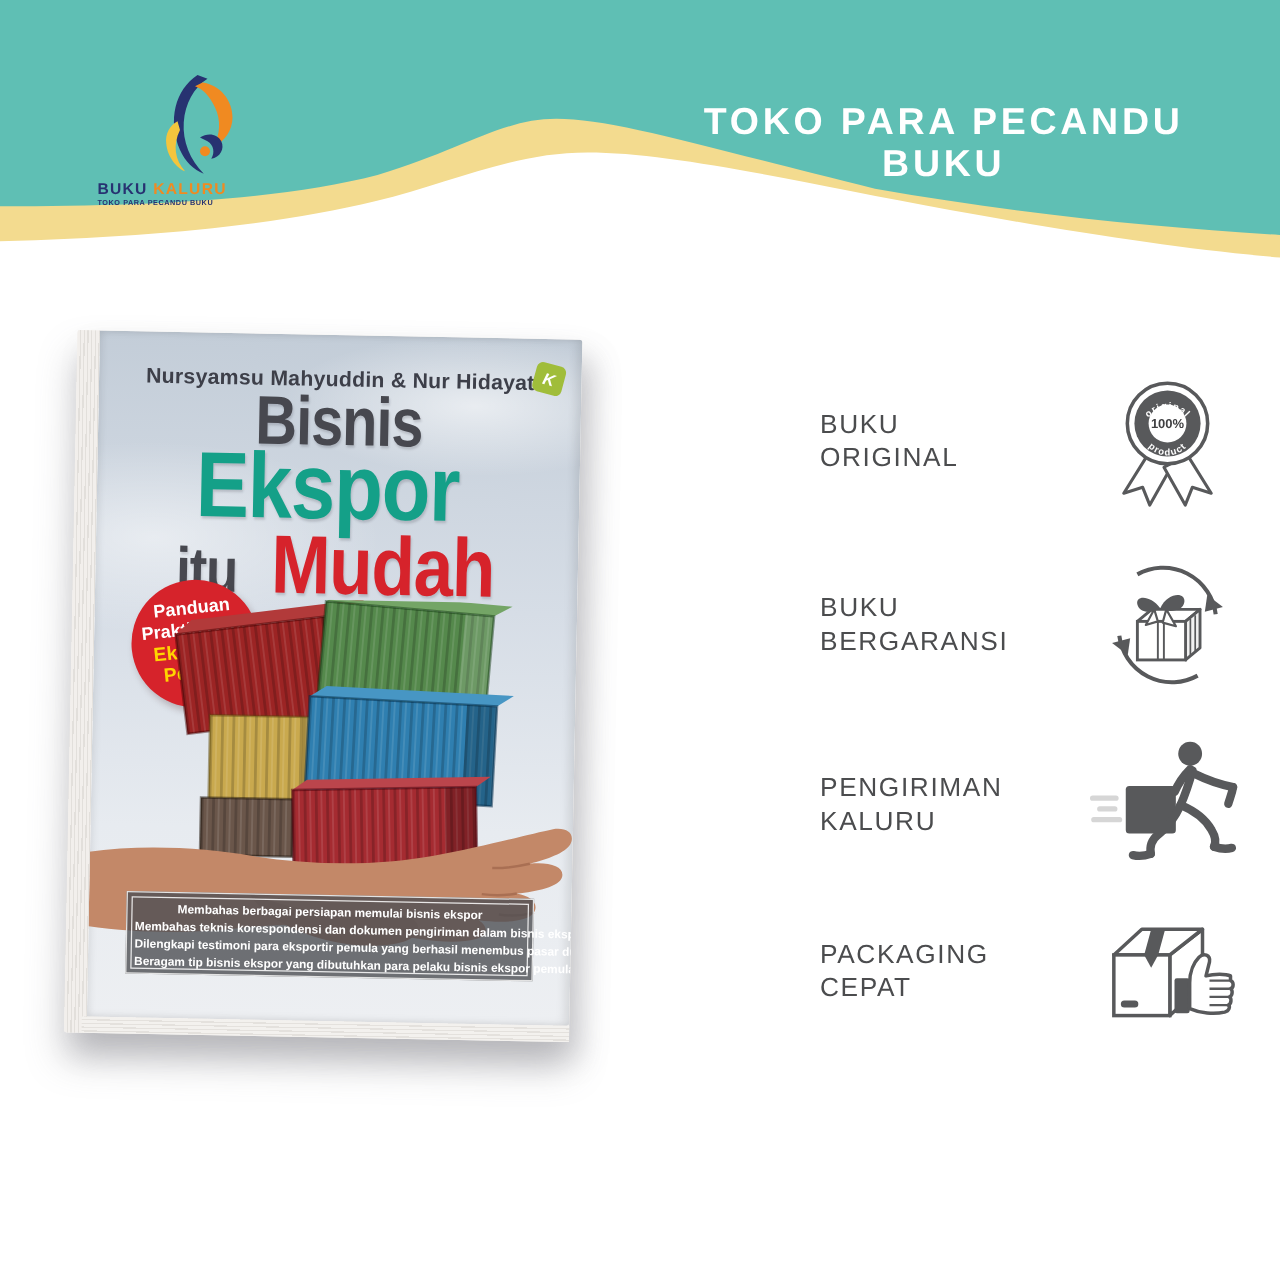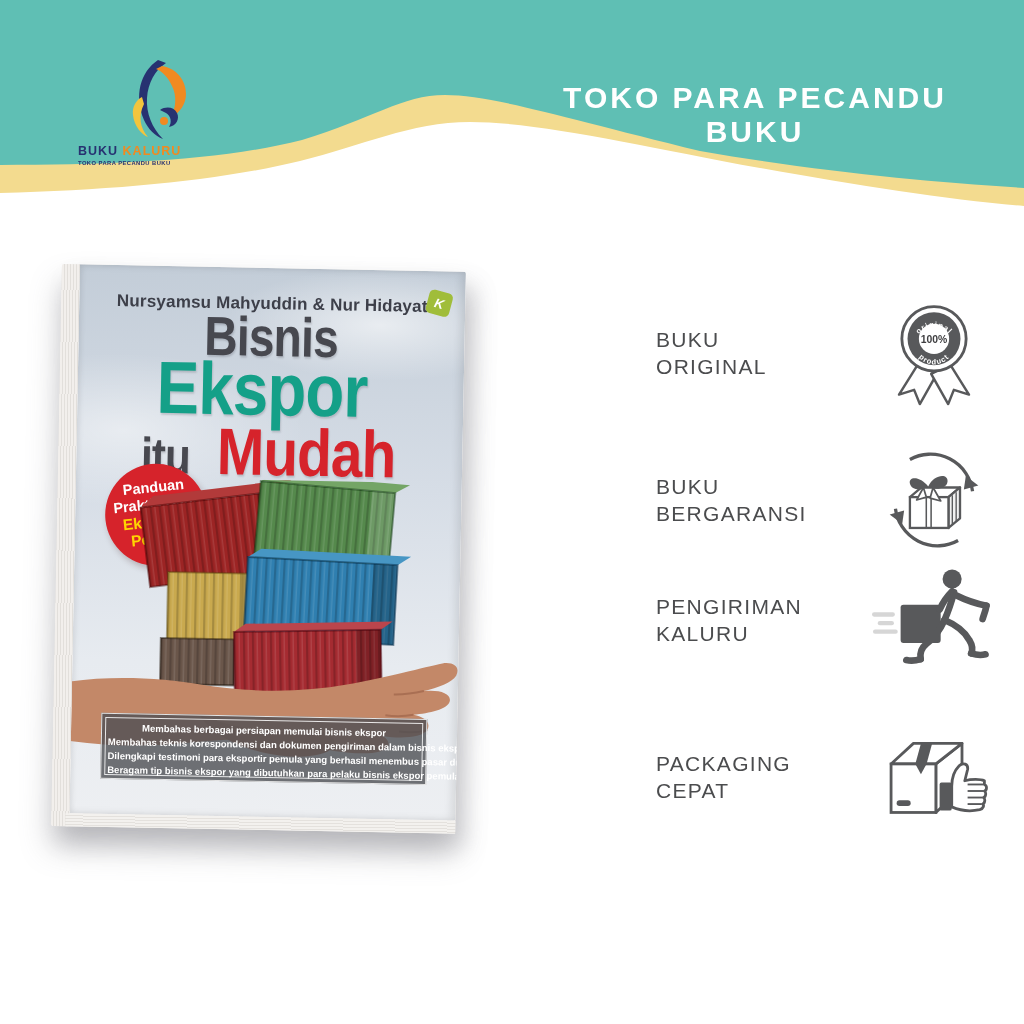--- a/index.html
+++ b/index.html
@@ -62,21 +62,21 @@
   .bullets .line{color:#fff;font-size:9.5px;font-weight:700;text-align:center;line-height:14px;
     padding:0 6px;white-space:nowrap;}
   .bullets .line:first-child{padding-top:7px;}
 
   
   .feat{position:absolute;left:656px;width:340px;display:flex;align-items:center;justify-content:space-between;}
   .feat .label{font-size:21px;font-weight:500;letter-spacing:1.3px;line-height:27px;color:#4b4c4e;}
   .feat .icon-box{width:124px;display:flex;align-items:center;justify-content:center;}
   .f1{top:292px;height:122px;}
   .f2{top:440px;height:120px;}
-  .f3{top:554px;height:132px;}
+  .f3{top:578px;height:132px;}
   .f4{top:726px;height:102px;}
 </style>
 </head>
 <body>
 
 <svg class="wave" width="1024" height="240" viewBox="0 0 1024 240">
   <path fill="#f3db8f" d="M0,0 H1024 V206 C950,200 860,186 760,168 C640,146 540,122 470,122 C410,122 362,146 300,161 C222,180 120,190 0,193 Z"></path>
   <path fill="#5fbfb4" d="M0,0 H1024 V188 C930,182 820,172 700,151 C565,118 492,95 445,95 C402,95 372,119 302,140 C224,160 118,165 0,165 Z"></path>
 </svg>
 <div class="banner-title">TOKO PARA PECANDU BUKU</div>

